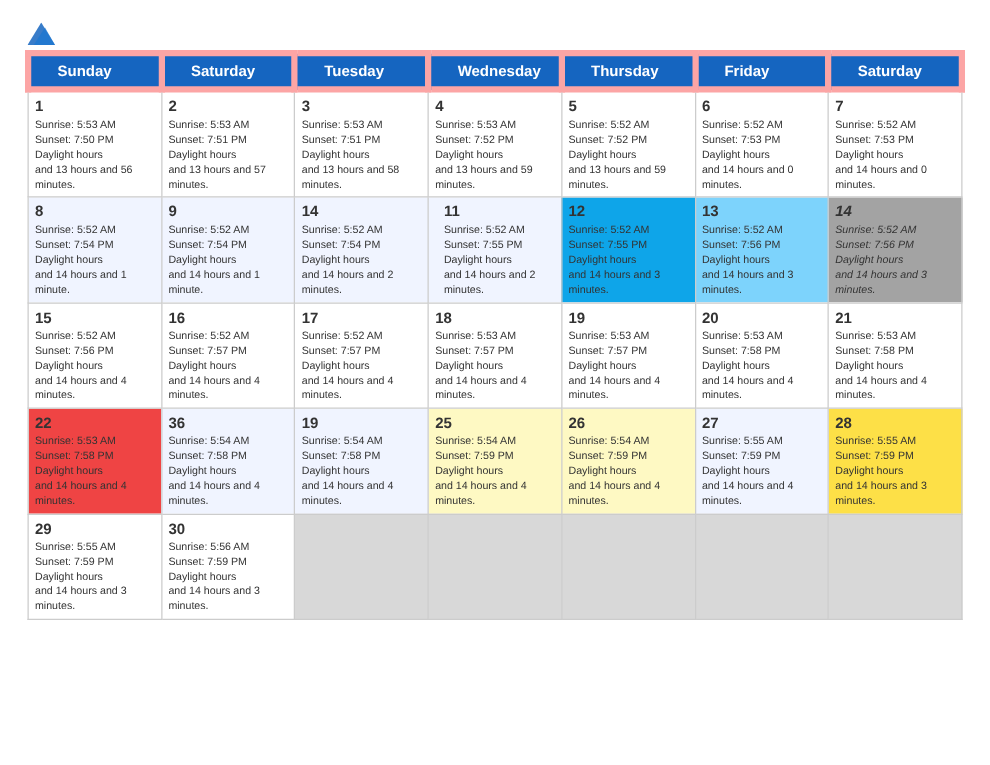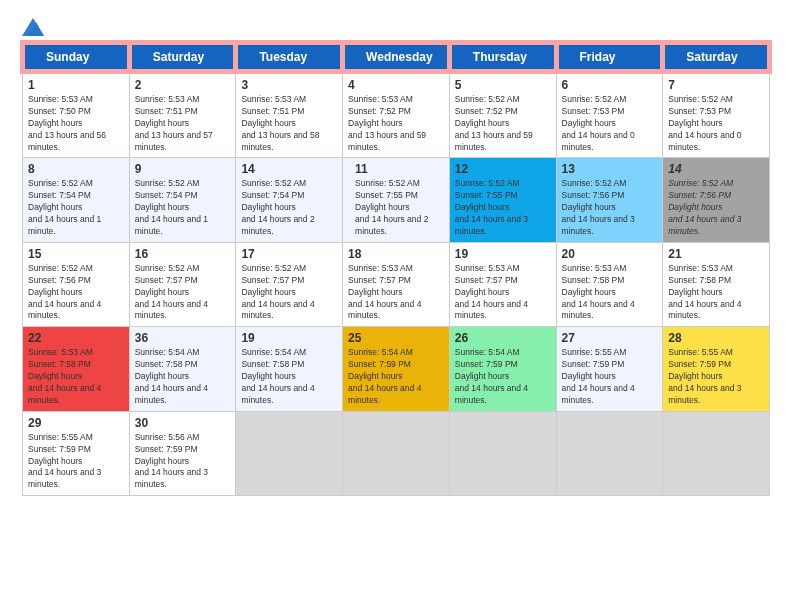--- a/index.html
+++ b/index.html
@@ -344,30 +344,30 @@
       </td>
           <td style="background: rgb(240, 244, 255);">
         <span class="day-num">19</span>
         <div class="day-info">
           Sunrise: 5:54 AM<br>
           Sunset: 7:58 PM<br>
           Daylight hours<br>
           and 14 hours and 4 minutes.
         </div>
       </td>
-          <td style="background: #eab308; margin-top: 44px;">
+          <td style="background: #fef9c3; margin-top: 44px;">
         <span class="day-num">25</span>
         <div class="day-info">
           Sunrise: 5:54 AM<br>
           Sunset: 7:59 PM<br>
           Daylight hours<br>
           and 14 hours and 4 minutes.
         </div>
       </td>
-          <td style="background: #86efac; margin-top: 19px;">
+          <td style="background: #fef9c3; margin-top: 19px;">
         <span class="day-num">26</span>
         <div class="day-info">
           Sunrise: 5:54 AM<br>
           Sunset: 7:59 PM<br>
           Daylight hours<br>
           and 14 hours and 4 minutes.
         </div>
       </td>
           <td style="background: rgb(240, 244, 255);">
         <span class="day-num">27</span>

